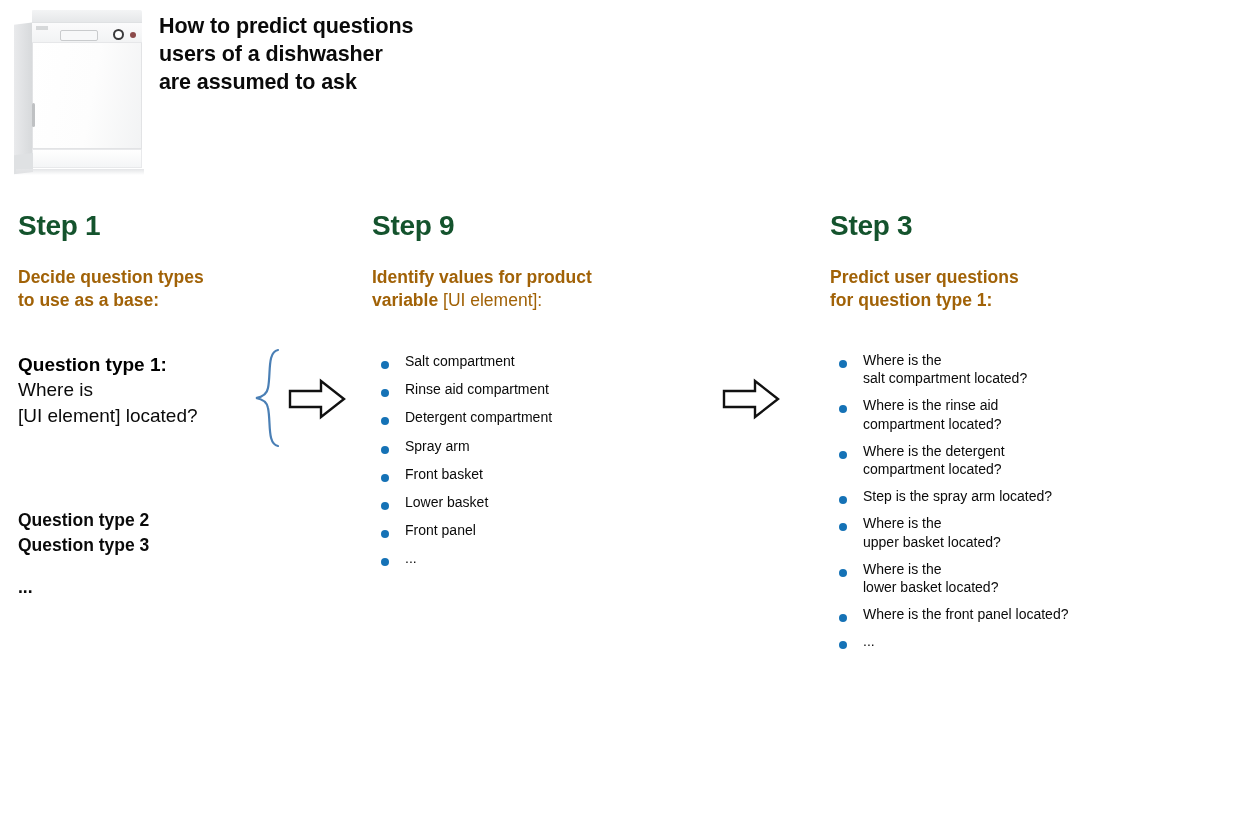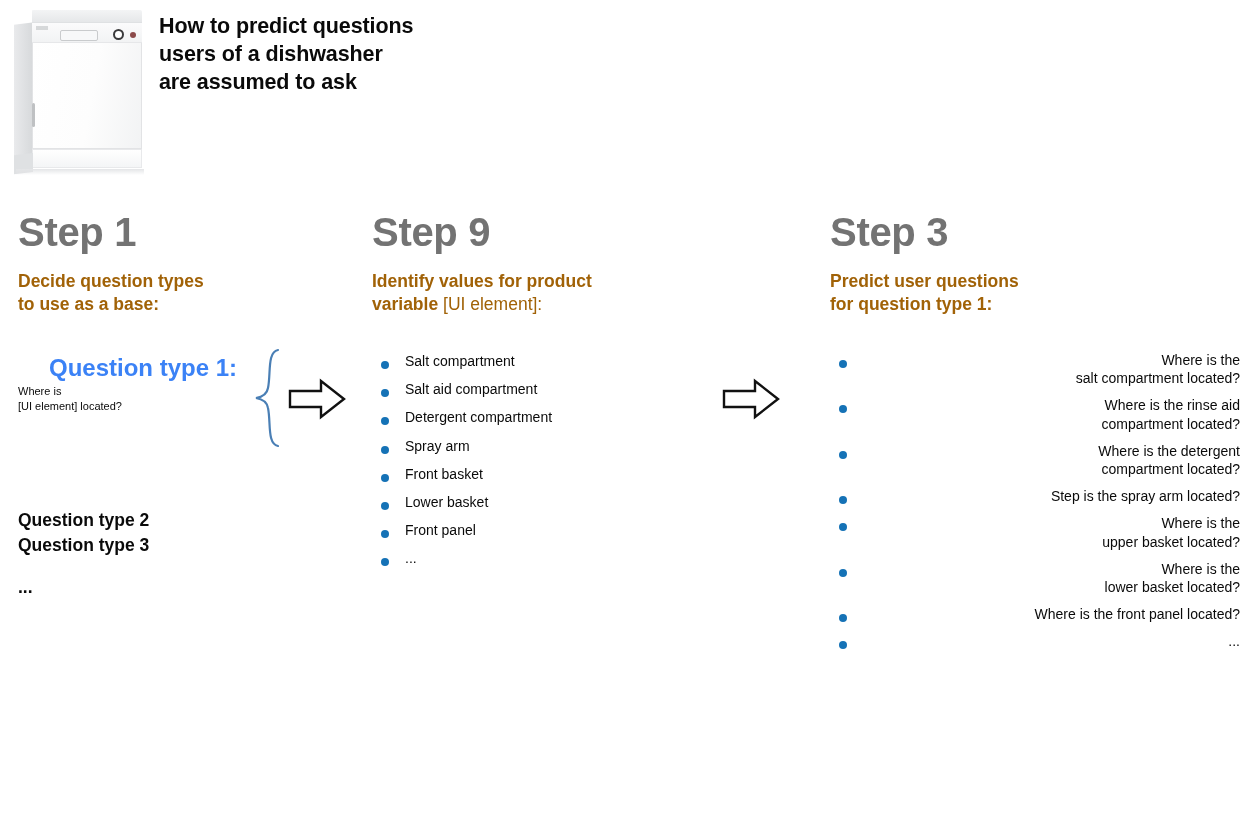--- a/index.html
+++ b/index.html
@@ -176,26 +176,26 @@
   
   .step-col {
     position: absolute;
     top: 212px;
   }
   #col-1 { left: 18px;  width: 340px; }
   #col-2 { left: 372px; width: 340px; }
   #col-3 { left: 830px; width: 410px; }
 
   .step-title {
-    font-size: 40px;
+    font-size: 28px;
     font-weight: bold;
     line-height: 1.0;
     letter-spacing: -0.3px;
-    color: #737373;
-    margin: 0 0 18px 0;
+    color: #14532d;
+    margin: 0 0 26px 0;
   }
   .step-sub {
     font-size: 17.5px;
     font-weight: bold;
     line-height: 1.33;
     color: #a16207;
     margin: 0;
     white-space: pre-line;
   }
   .step-sub .regular {
@@ -203,28 +203,27 @@
   }
 
   
   #qtype-block {
     position: absolute;
     left: 0px;
     top: 140px;
     width: 260px;
   }
   .qt-head {
-    font-size: 24px;
+    font-size: 19px;
     font-weight: bold;
     line-height: 1.33;
-    color: #3b82f6;
-    margin-left: 31px;
+    color: #000000;
   }
   .qt-body {
-    font-size: 11px;
+    font-size: 19px;
     font-weight: normal;
     line-height: 1.33;
     color: #0a0a0a;
     white-space: pre-line;
   }
   #qtype-2 {
     position: absolute;
     left: 0px;
     top: 296px;
     font-size: 17.5px;
@@ -283,21 +282,21 @@
     position: absolute;
     left: 9px;
     top: 9px;
     width: 8px;
     height: 8px;
     border-radius: 50%;
     background: #1572b6;
   }
   #list-2 { position: absolute; left: 0px; top: 140px; width: 340px; }
   #list-2 li { margin-bottom: 10px; }
-  #list-3 { position: absolute; left: 0px; top: 139px; width: 410px; text-align: right; }
+  #list-3 { position: absolute; left: 0px; top: 139px; width: 410px; }
   #list-3 li { margin-bottom: 9px; }
 </style>
 </head>
 <body>
 
 <div id="header">
 
   <div id="dishwasher-figure">
     <div class="dw-side"></div>
     <div class="dw-top"></div>
@@ -344,21 +343,21 @@
   <path d="M2 13 L33 13 L33 3 L56 21 L33 39 L33 29 L2 29 Z" fill="#ffffff" stroke="#111111" stroke-width="2.4" stroke-linejoin="miter"></path>
 </svg>
 
 <div class="step-col" id="col-2">
   <div class="step-title">Step 9</div>
   <div class="step-sub"><span>Identify values for product
 variable</span><span class="regular"> [UI element]:</span></div>
 
   <ul class="bullet-list" id="list-2">
     <li><span class="dot"></span><span>Salt compartment</span></li>
-    <li><span class="dot"></span><span>Salt aid compartment</span></li>
+    <li><span class="dot"></span><span>Rinse aid compartment</span></li>
     <li><span class="dot"></span><span>Detergent compartment</span></li>
     <li><span class="dot"></span><span>Spray arm</span></li>
     <li><span class="dot"></span><span>Front basket</span></li>
     <li><span class="dot"></span><span>Lower basket</span></li>
     <li><span class="dot"></span><span>Front panel</span></li>
     <li><span class="dot"></span><span>...</span></li>
   </ul>
 </div>
 
 <svg id="arrow-2" viewBox="0 0 58 42">

